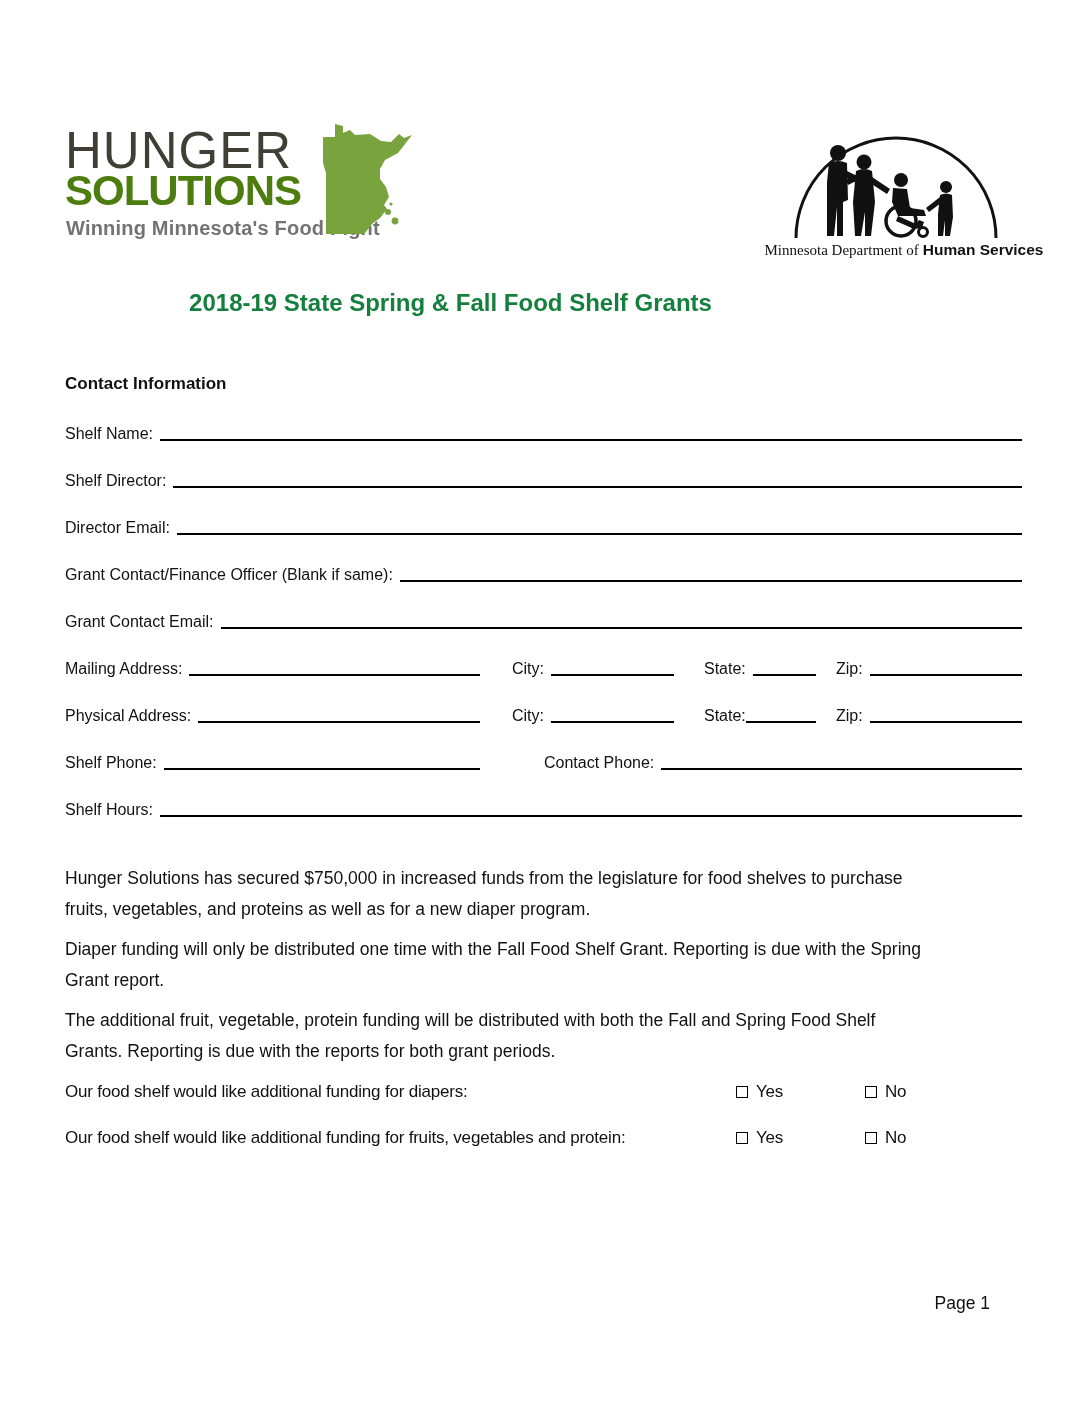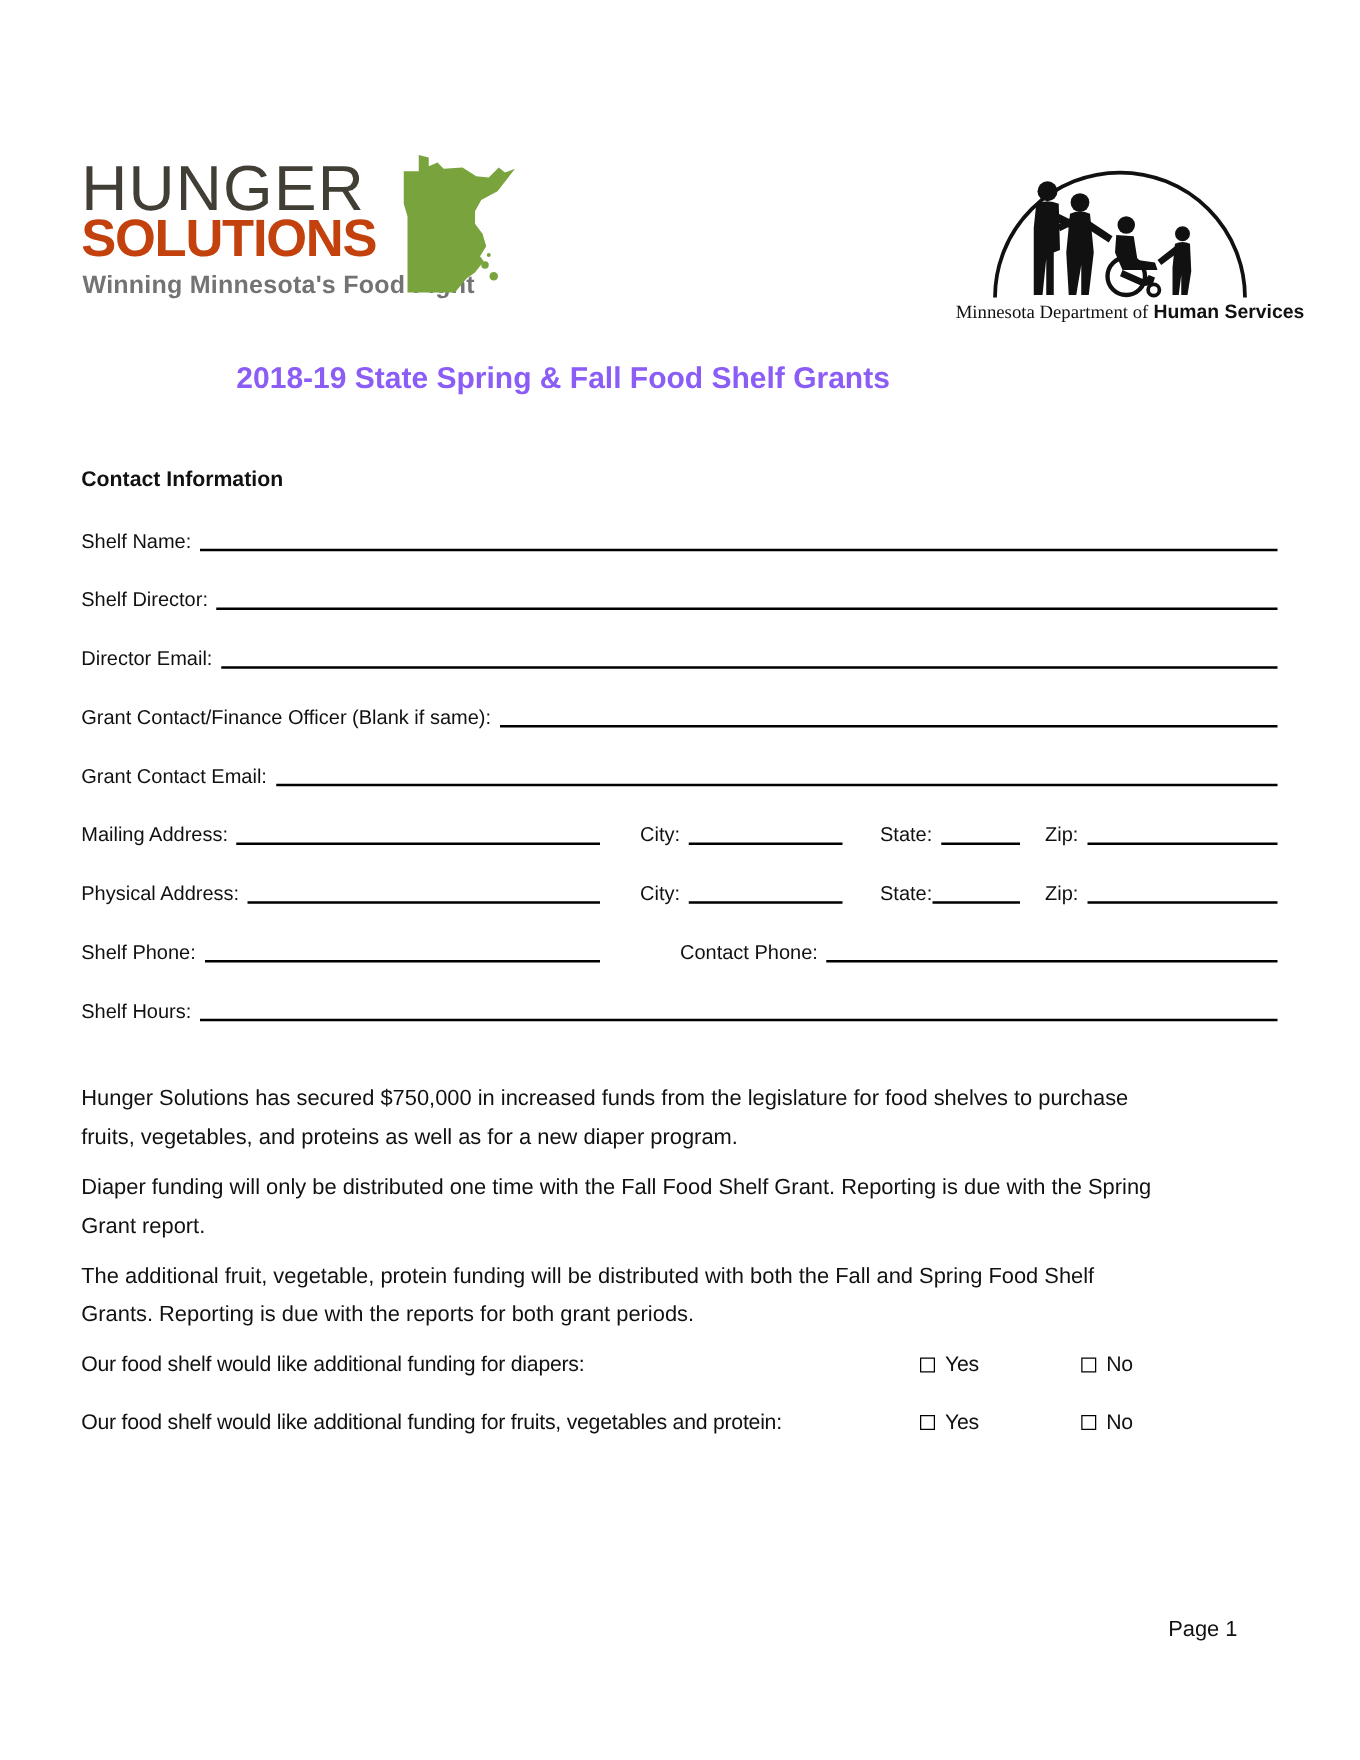--- a/index.html
+++ b/index.html
@@ -4,33 +4,33 @@
 <style>
   html,body{margin:0;padding:0;background:#fff;}
   #page{position:relative;width:1088px;height:1408px;background:#ffffff;overflow:hidden;
         font-family:"Liberation Sans","DejaVu Sans",sans-serif;color:#111;}
 
   
   .hunger{position:absolute;left:65px;top:121px;width:352px;height:121px;}
   .hunger .w1{position:absolute;left:0;top:4px;font-size:51px;font-weight:400;letter-spacing:1px;
               color:#403E35;line-height:1;}
   .hunger .w2{position:absolute;left:0;top:49px;font-size:42px;font-weight:700;letter-spacing:-1px;
-              color:#c2410c;line-height:1;}
+              color:#4d7c0f;line-height:1;}
   .hunger .tag{position:absolute;left:1px;top:94px;font-size:20px;color:#737373;letter-spacing:.2px;line-height:1.3;font-weight:bold;}
   .hunger .mn{position:absolute;left:253px;top:0;}
 
   
   .dhs{position:absolute;left:758px;top:132px;width:292px;}
   .dhs svg{display:block;}
   .dhs .cap{margin-top:1px;text-align:center;font-size:15px;white-space:nowrap;color:#111;}
   .dhs .cap .serif{font-family:"Liberation Serif","DejaVu Serif",serif;}
   .dhs .cap .boldsans{font-weight:700;font-size:15.5px;margin-top:17px;}
 
   .title{position:absolute;left:0;top:286px;width:901px;text-align:center;
-         font-size:24px;font-weight:700;line-height:33px;color:#8b5cf6;}
+         font-size:24px;font-weight:700;line-height:33px;color:#15803d;}
 
   .sec-head{position:absolute;left:65px;top:374px;font-size:17px;font-weight:700;}
 
   
   .fields{position:absolute;left:65px;top:396px;width:957px;}
   .frow{display:flex;align-items:flex-end;height:47px;}
   .lbl{white-space:nowrap;padding-right:7px;font-size:16px;line-height:1.2;}
   .line{flex:1;border-bottom:2px solid #000;margin-bottom:2px;height:0;min-width:20px;}
   .grp{display:flex;align-items:flex-end;}
   .g1{width:415px;}

